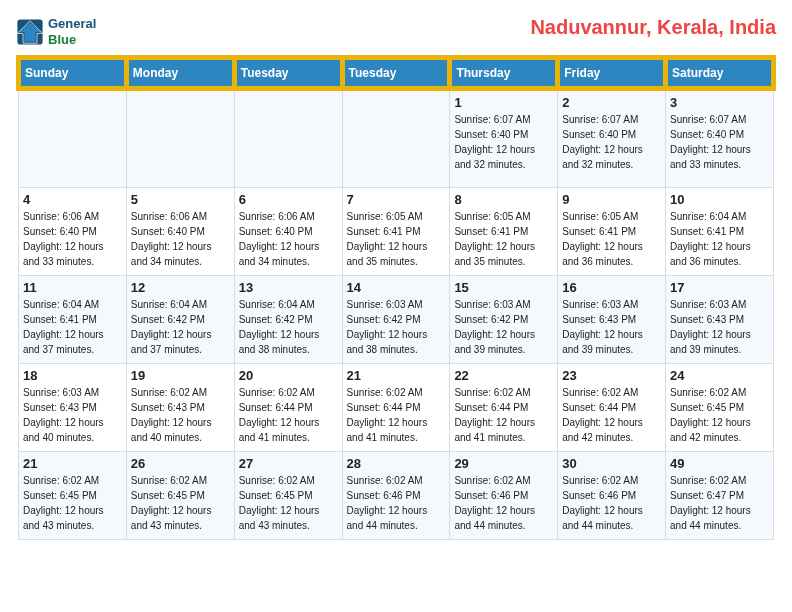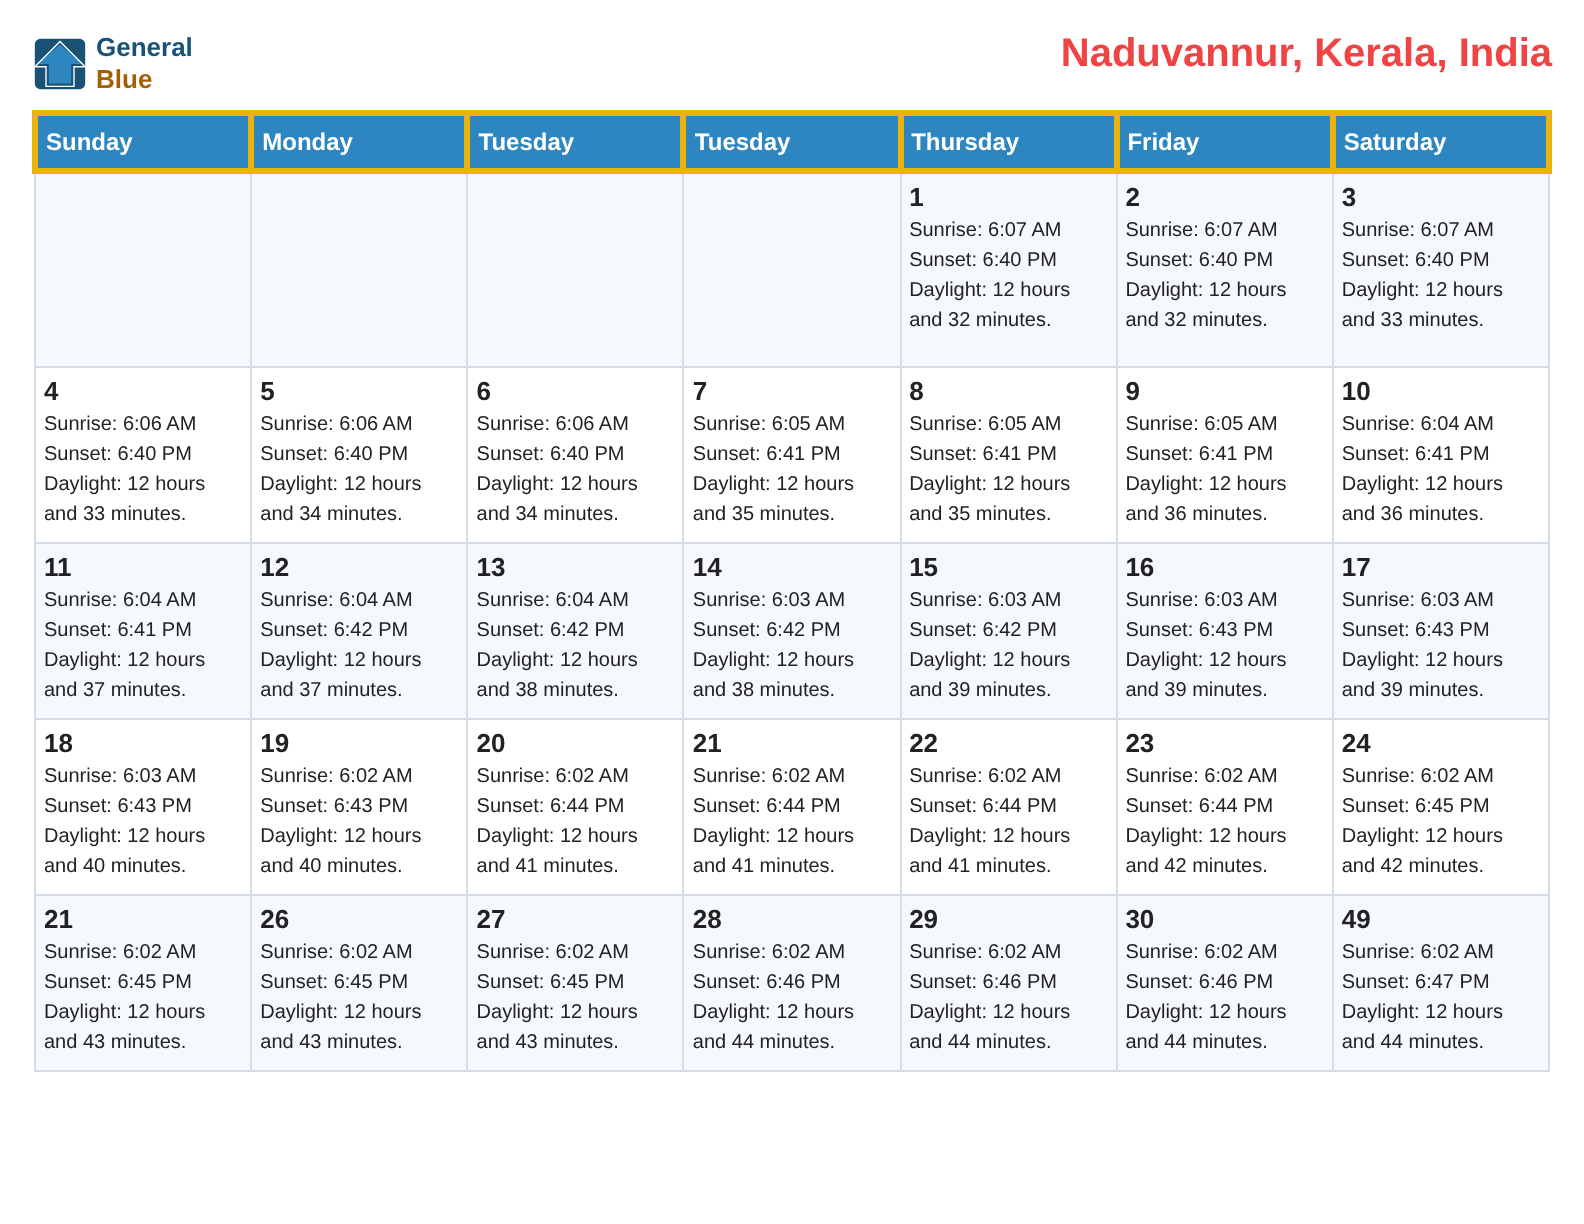--- a/index.html
+++ b/index.html
@@ -23,21 +23,21 @@
       gap: 4px;
     }
     .logo-text {
       display: flex;
       flex-direction: column;
       font-size: 13px;
       font-weight: bold;
       color: #1a5276;
       line-height: 1.2;
     }
-    .logo-text span:last-child { color: #a16207; }
+    .logo-text span:last-child { color: #15803d; }
     .logo-icon {
       width: 28px;
       height: 28px;
     }
     .title-area {
       text-align: right;
     }
     .title-area h1 {
       font-size: 32px;
       font-weight: bold;
@@ -56,21 +56,21 @@
     }
     thead tr {
       background-color: #2e86c1;
       color: #fff;
     }
     thead th {
       padding: 6px 4px;
       text-align: left;
       font-weight: bold;
       font-size: 12px;
-      border: 3px solid #eab308;
+      border: 5px solid #eab308;
     }
     tbody tr {
       background: #fff;
     }
     tbody tr:nth-child(odd) {
       background: #f5f8fc;
     }
     tbody td {
       border: 1px solid #d5dce8;
       vertical-align: top;

